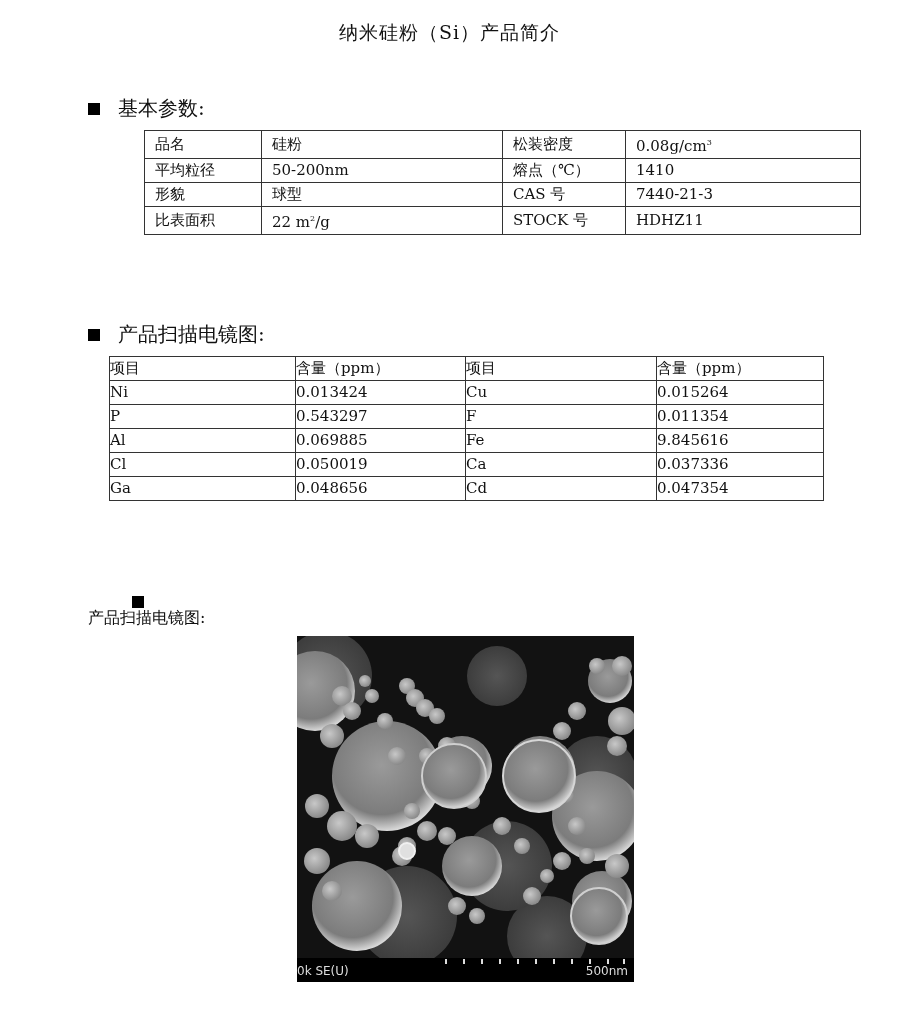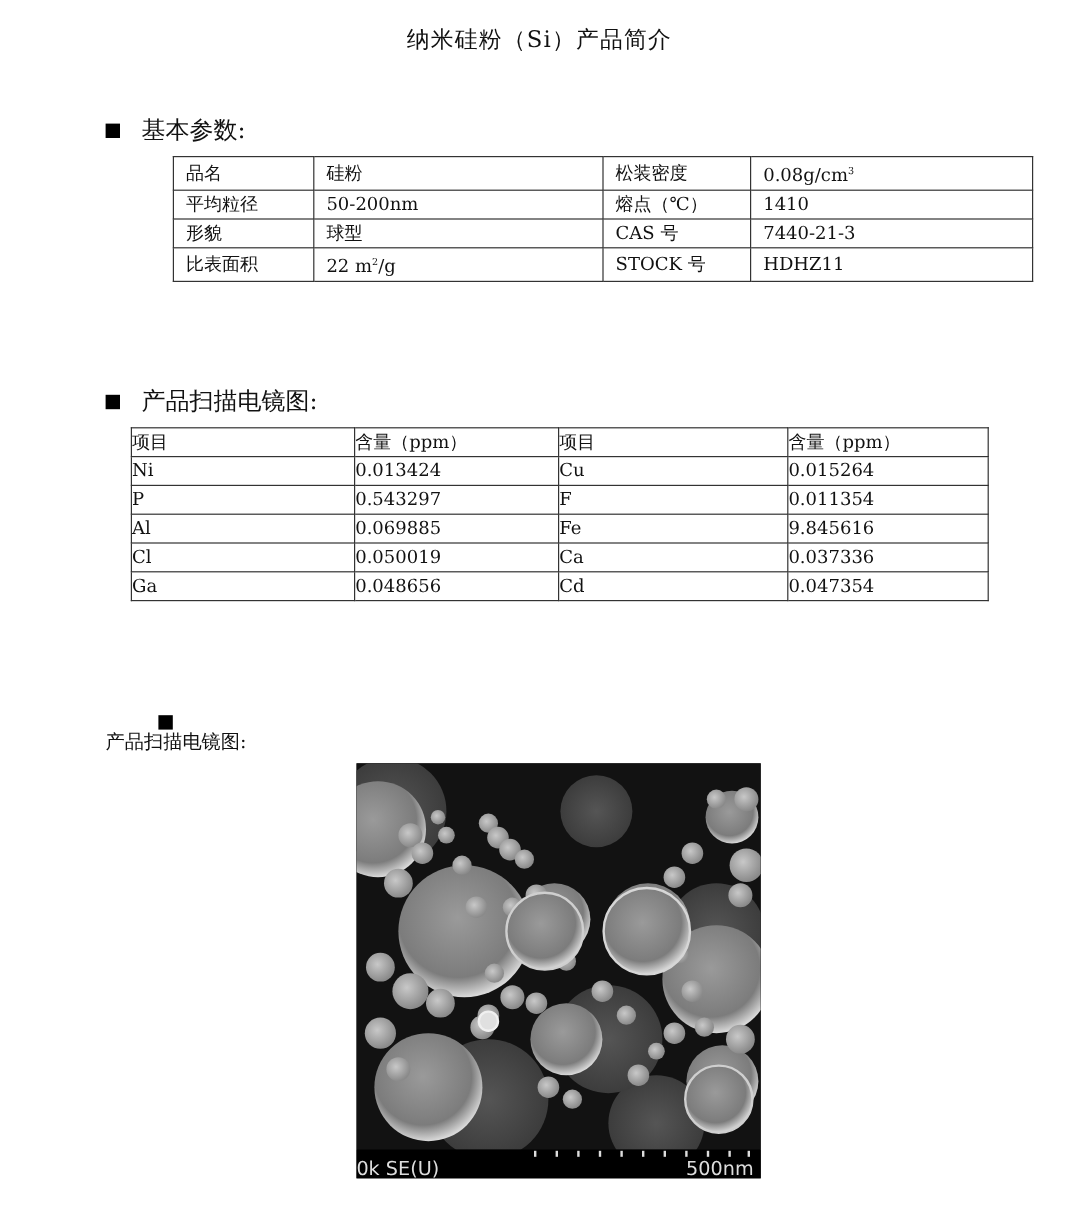--- a/index.html
+++ b/index.html
@@ -31,21 +31,21 @@
   #impurities { left: 109px; top: 356px; width: 714px; }
   #impurities td { padding: 0; }
   sup { font-size: 8px; vertical-align: 6px; }
   .sem {
     position: absolute; left: 297px; top: 636px; width: 337px; height: 346px;
     background: #111; overflow: hidden;
   }
   .sem-image { position: absolute; left: 0; top: 0; width: 337px; height: 322px; }
   .sem-bar {
     position: absolute; left: 0; bottom: 0; width: 337px; height: 24px; background: #000;
-    color: #ddd; font-family: "DejaVu Sans", "Liberation Sans", sans-serif; font-size: 16px;
+    color: #ddd; font-family: "DejaVu Sans", "Liberation Sans", sans-serif; font-size: 12px;
   }
   .sem-left { position: absolute; left: 0; top: 6px; }
   .sem-right { position: absolute; right: 6px; top: 6px; }
   .ticks { position: absolute; left: 148px; top: 1px; width: 180px; height: 6px; }
   .ticks span { position: absolute; top: 0; width: 2px; height: 5px; background: #ddd; }
 </style>
 </head>
 <body>
 
 <div class="title">纳米硅粉（Si）产品简介</div>

